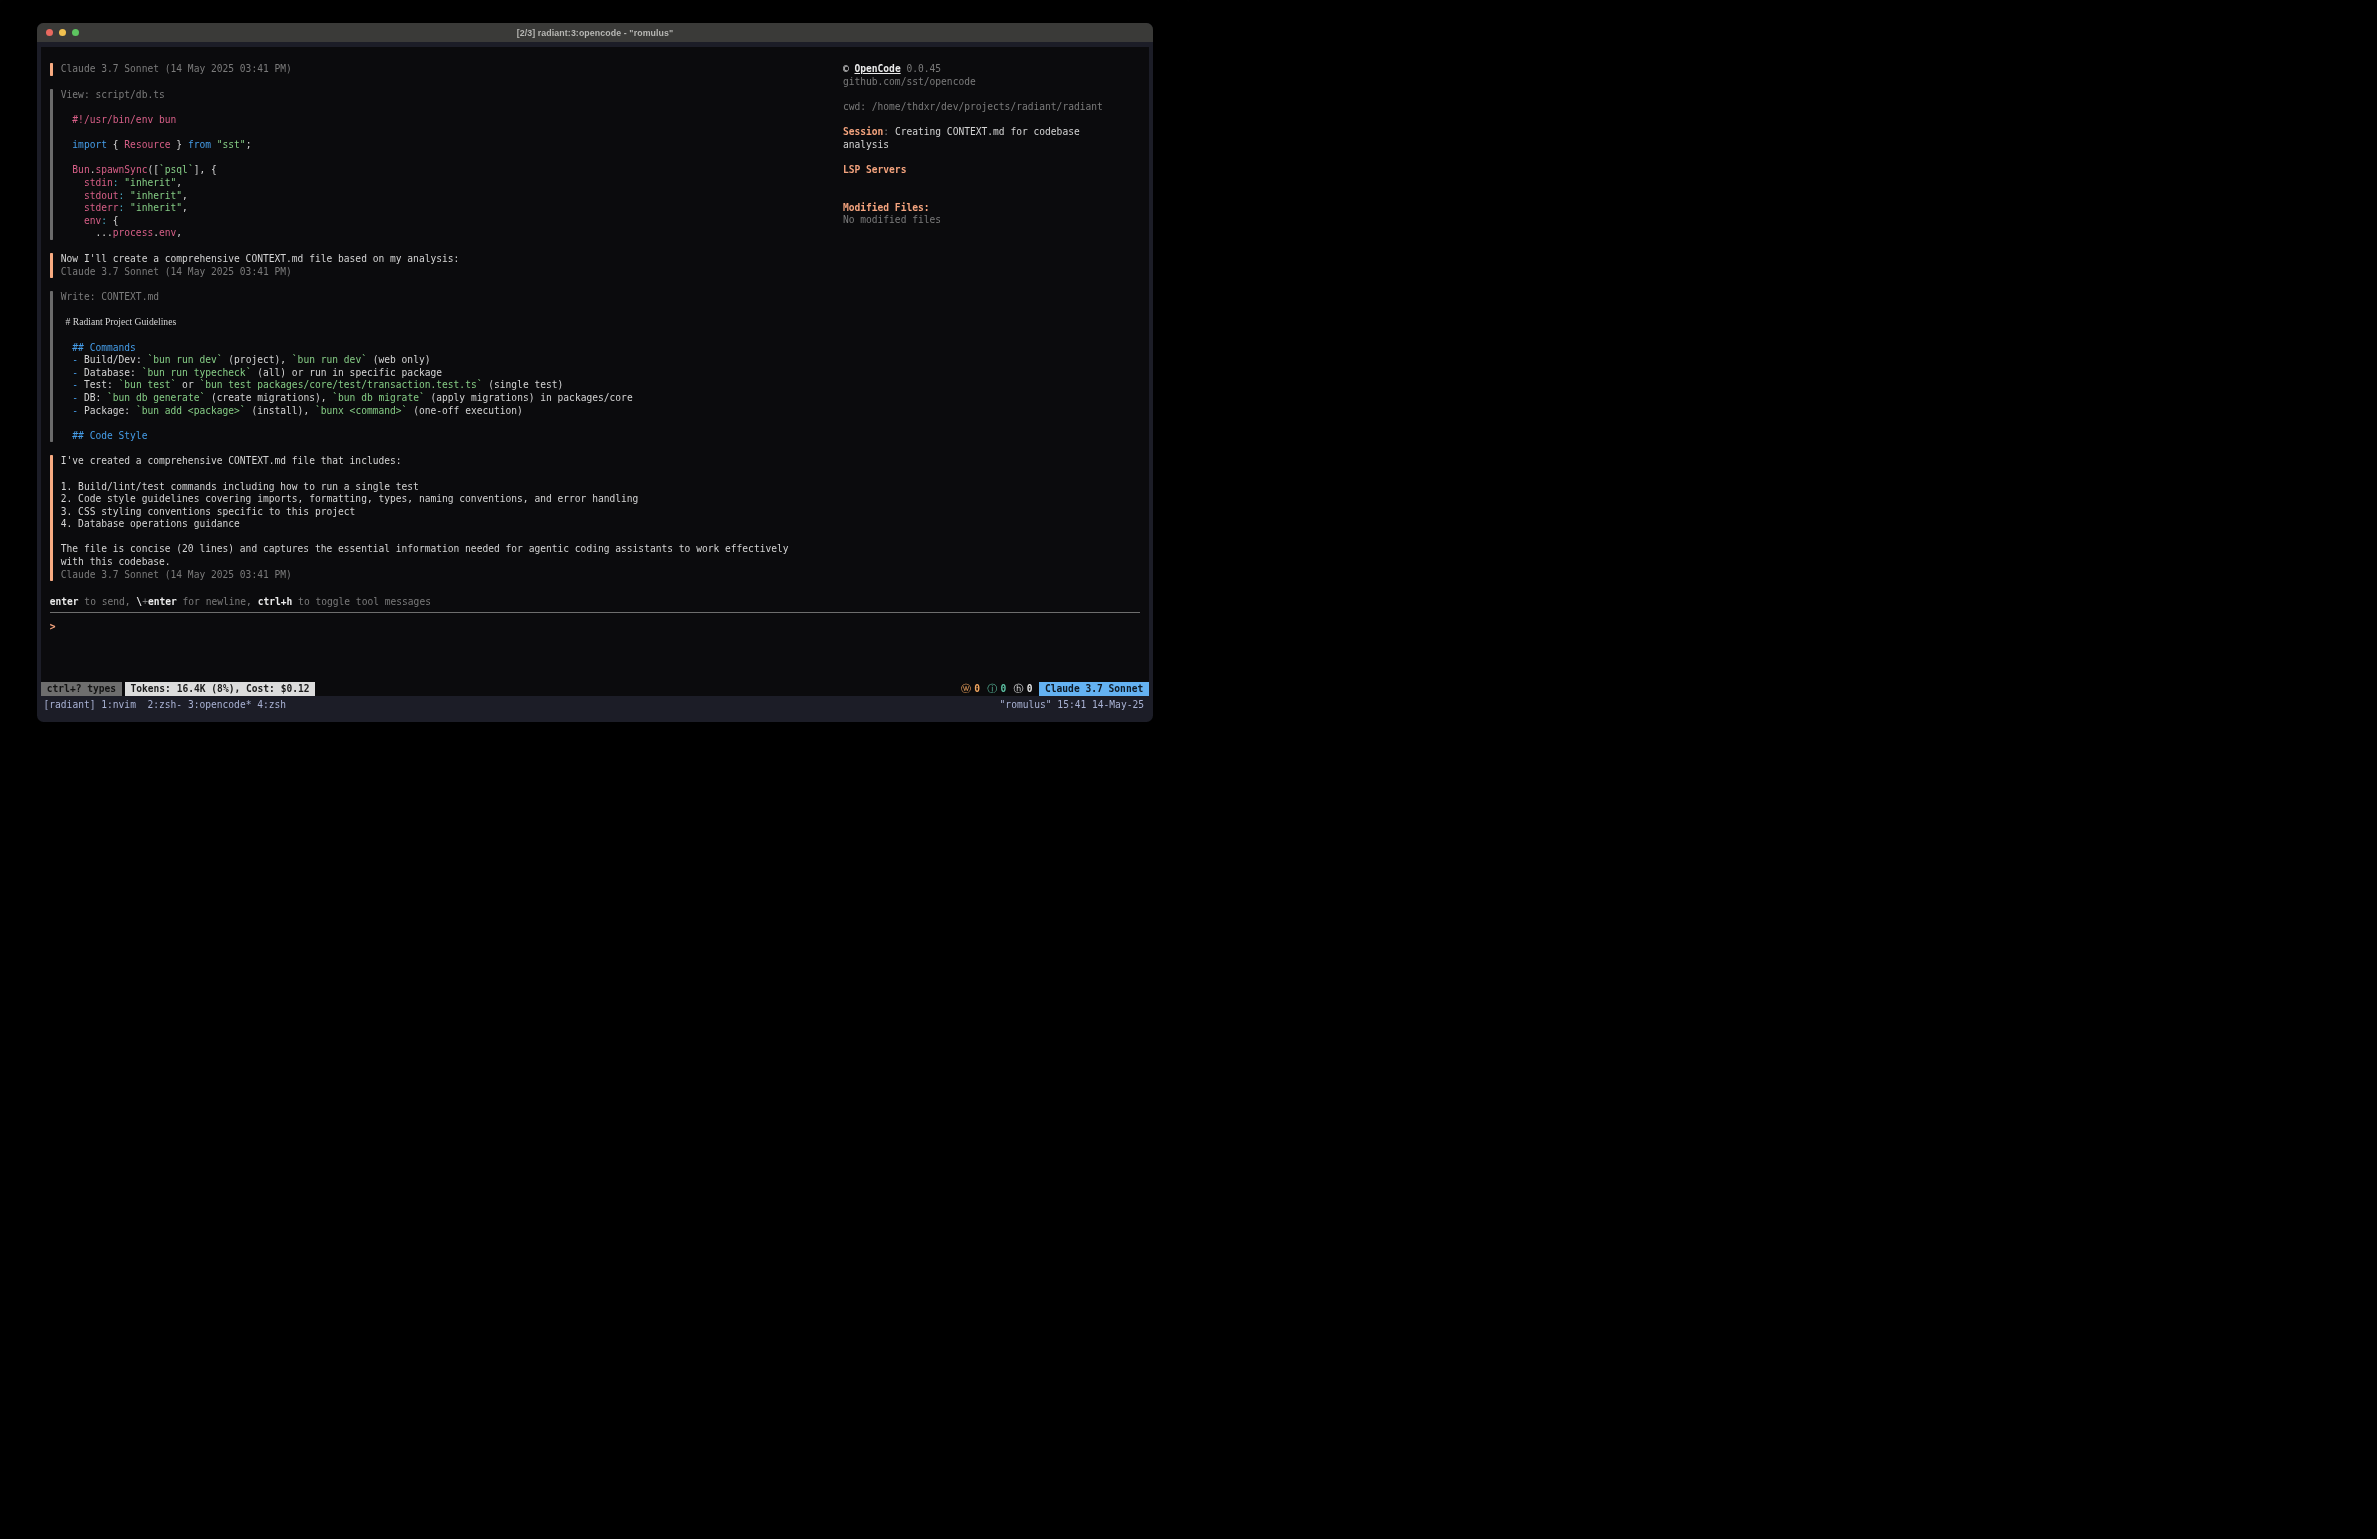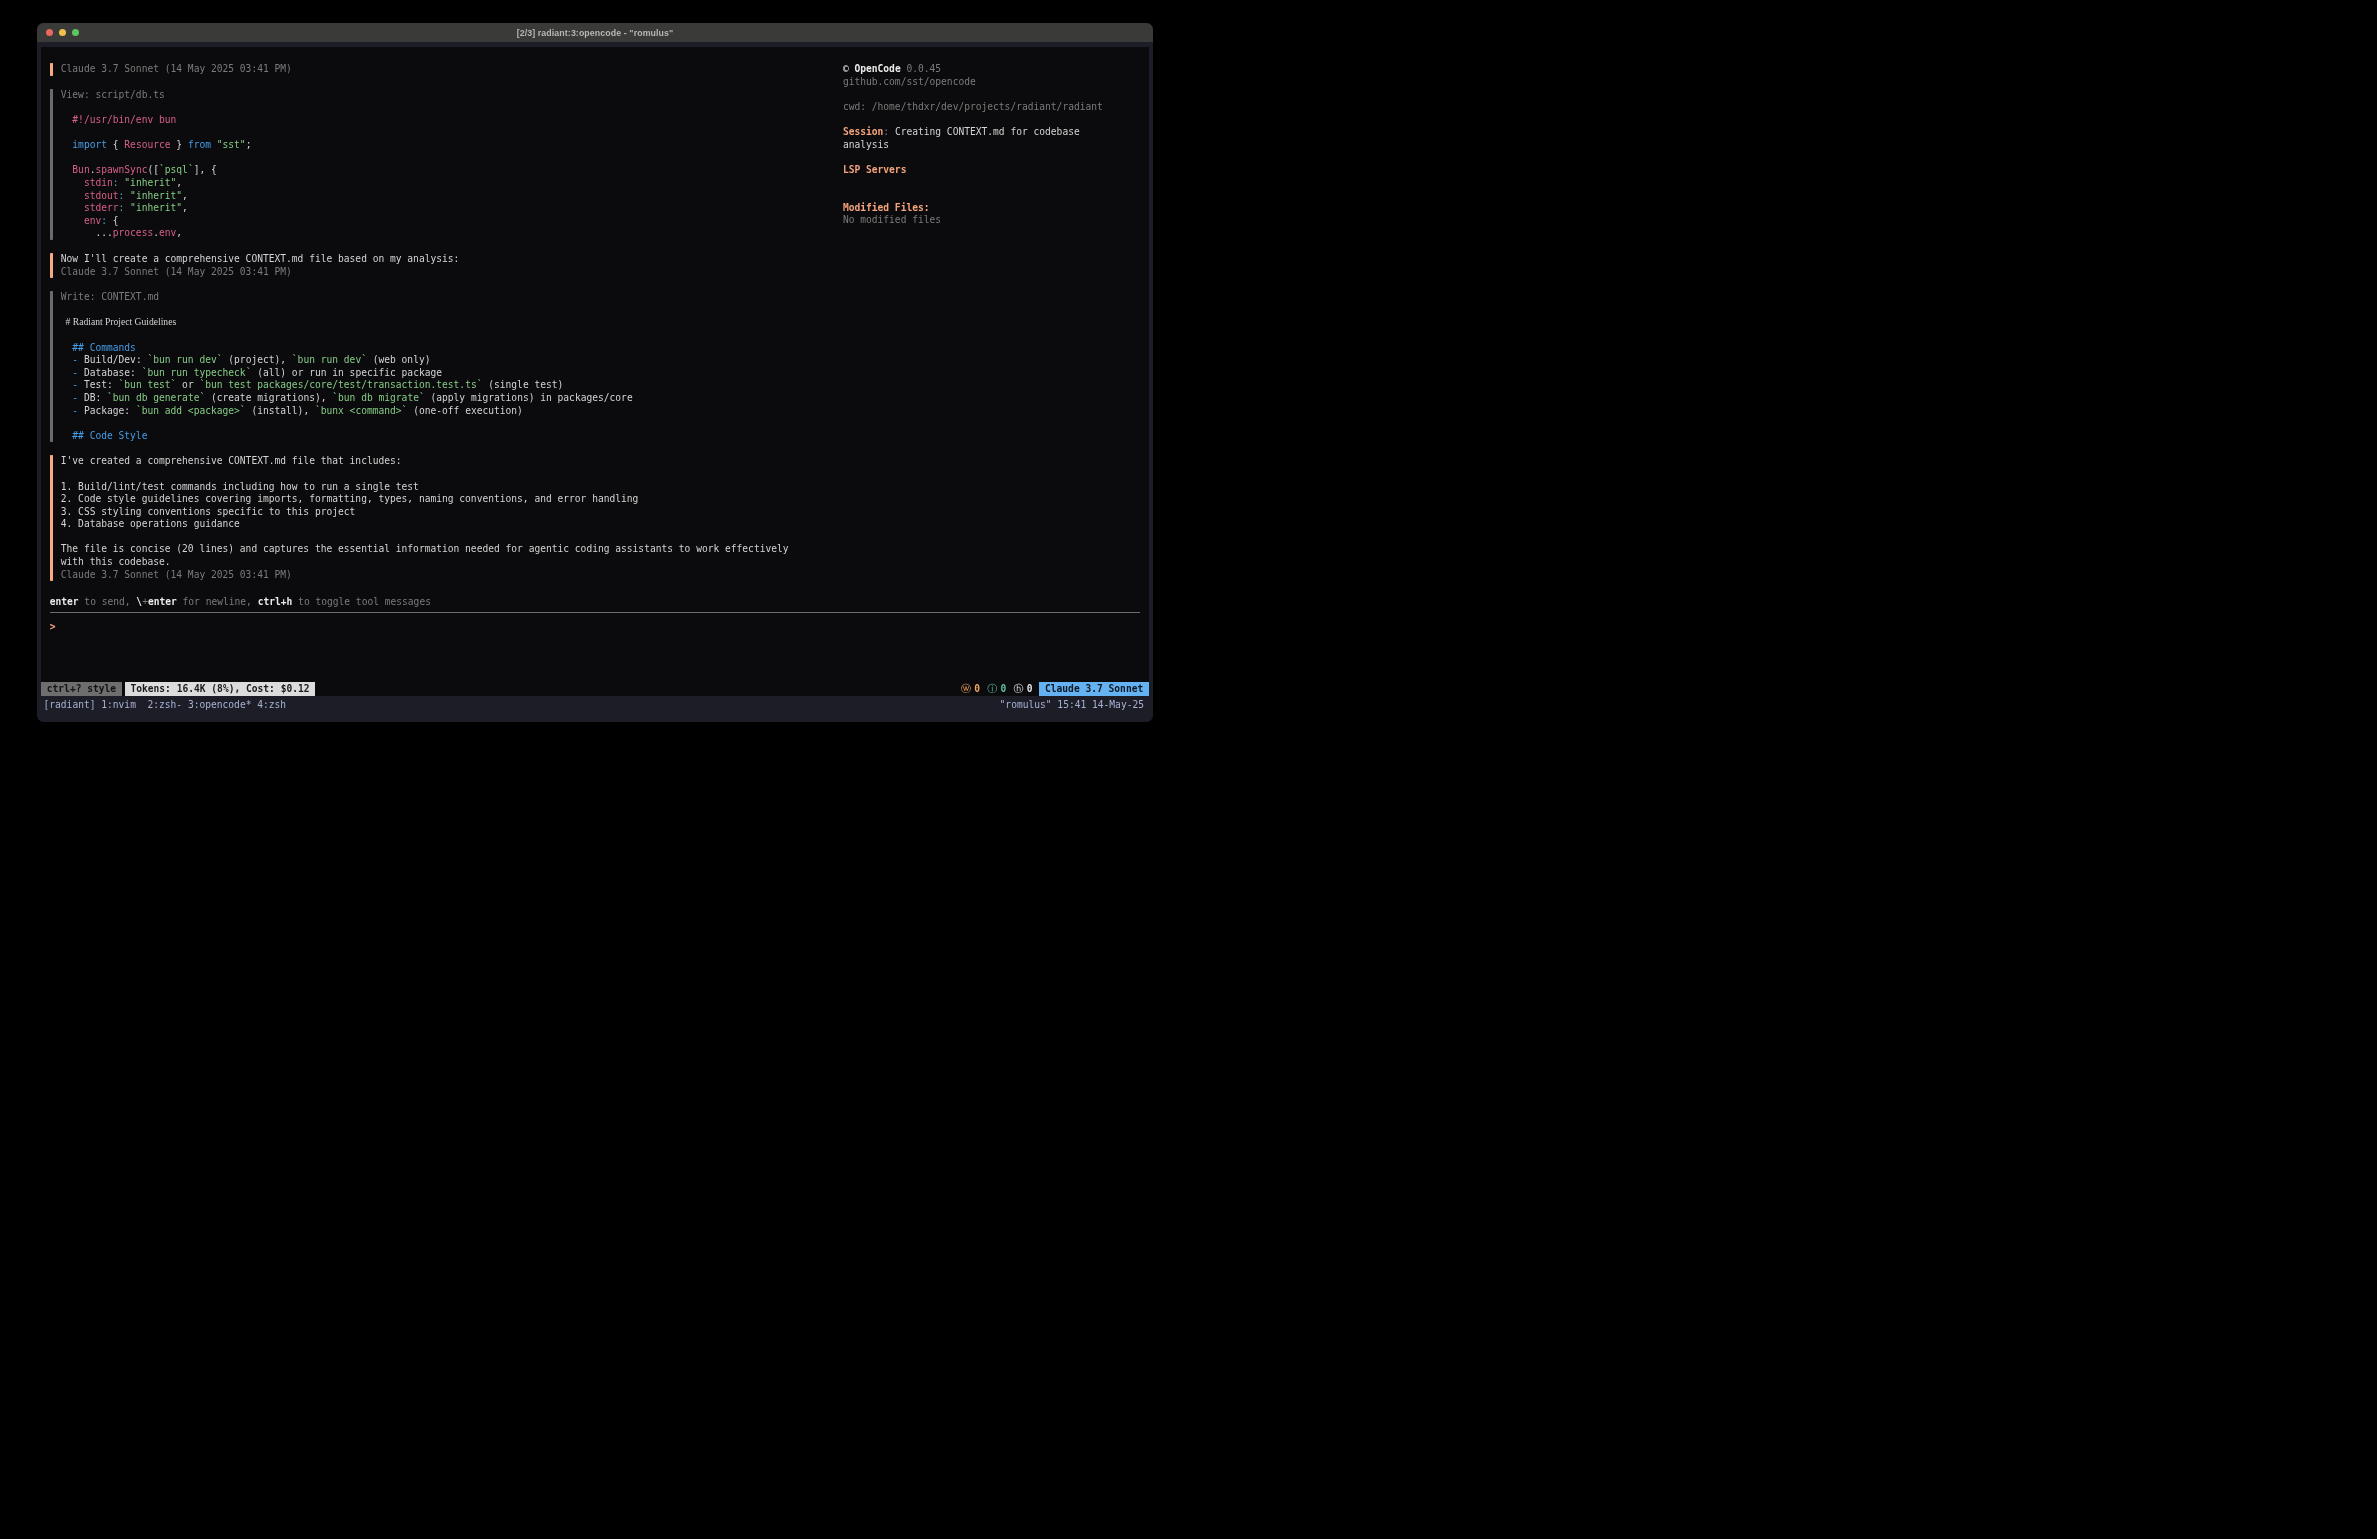--- a/index.html
+++ b/index.html
@@ -115,21 +115,21 @@
               <div class="line"><span style="color: rgb(212, 212, 212);">4. Database operations guidance</span></div>
               <div class="line">&nbsp;</div>
               <div class="line"><span style="color: rgb(212, 212, 212);">The file is concise (20 lines) and captures the essential information needed for agentic coding assistants to work effectively</span></div>
               <div class="line"><span style="color: rgb(212, 212, 212);">with this codebase.</span></div>
               <div class="line"><span style="color: rgb(123, 123, 123);">Claude 3.7 Sonnet (14 May 2025 03:41 PM)</span></div>
             </div>
           </div>
         </div>
 
       <div class="sidebar" id="sidebar">
-          <div class="line"><span style="color: rgb(235, 235, 235);">© </span><span style="color: rgb(235, 235, 235); font-weight: bold;">OpenCode</span><span style="color: rgb(123, 123, 123);"> 0.0.45</span></div>
+          <div class="line"><span style="color: rgb(235, 235, 235);">© </span><span style="color: rgb(235, 235, 235); font-weight: bold; text-decoration: underline;">OpenCode</span><span style="color: rgb(123, 123, 123);"> 0.0.45</span></div>
           <div class="line"><span style="color: rgb(123, 123, 123);">github.com/sst/opencode</span></div>
           <div class="line">&nbsp;</div>
           <div class="line"><span style="color: rgb(123, 123, 123);">cwd: /home/thdxr/dev/projects/radiant/radiant</span></div>
           <div class="line">&nbsp;</div>
           <div class="line"><span style="color: rgb(245, 164, 126); font-weight: bold;">Session</span><span style="color: rgb(123, 123, 123);">: </span><span style="color: rgb(212, 212, 212);">Creating CONTEXT.md for codebase</span></div>
           <div class="line"><span style="color: rgb(212, 212, 212);">analysis</span></div>
           <div class="line">&nbsp;</div>
           <div class="line"><span style="color: rgb(245, 164, 126); font-weight: bold; margin-top: 16px;">LSP Servers</span></div>
           <div class="line">&nbsp;</div>
           <div class="line">&nbsp;</div>
@@ -139,21 +139,21 @@
 
       <div class="input-zone">
         <div class="line" id="hint-line"><span style="color: rgb(235, 235, 235); font-weight: bold;">enter</span><span style="color: rgb(123, 123, 123);"> to send, </span><span style="color: rgb(235, 235, 235); font-weight: bold;">\</span><span style="color: rgb(123, 123, 123);">+</span><span style="color: rgb(235, 235, 235); font-weight: bold;">enter</span><span style="color: rgb(123, 123, 123);"> for newline, </span><span style="color: rgb(235, 235, 235); font-weight: bold;">ctrl+h</span><span style="color: rgb(123, 123, 123);"> to toggle tool messages</span></div>
         <div class="divider"></div>
         <div class="prompt-row">
           <span class="line" id="prompt-char" style="font-weight: bold; color: rgb(245, 164, 126);">&gt;</span>
         </div>
       </div>
 
       <div class="status-row">
-        <div class="chip" id="chip-help" style="background: rgb(110, 110, 110); color: rgb(18, 18, 18);">ctrl+? style</div>
+        <div class="chip" id="chip-help" style="background: rgb(110, 110, 110); color: rgb(18, 18, 18);">ctrl+? types</div>
         <div class="chip" id="chip-tokens" style="background: rgb(220, 220, 220); color: rgb(26, 26, 26);">Tokens: 16.4K (8%), Cost: $0.12</div>
         <div class="status-spacer"></div>
         <div class="indicators" id="indicators">
             <div class="indicator" style="color: rgb(240, 164, 94);"><span class="ind-glyph">ⓦ</span><span>0</span></div>
             <div class="indicator" style="color: rgb(93, 195, 164);"><span class="ind-glyph">ⓘ</span><span>0</span></div>
             <div class="indicator" style="color: rgb(228, 228, 228);"><span class="ind-glyph">ⓗ</span><span>0</span></div>
           </div>
         <div class="chip" id="chip-model" style="background: rgb(100, 178, 242); color: rgb(14, 24, 34);">Claude 3.7 Sonnet</div>
       </div>
     </div>

